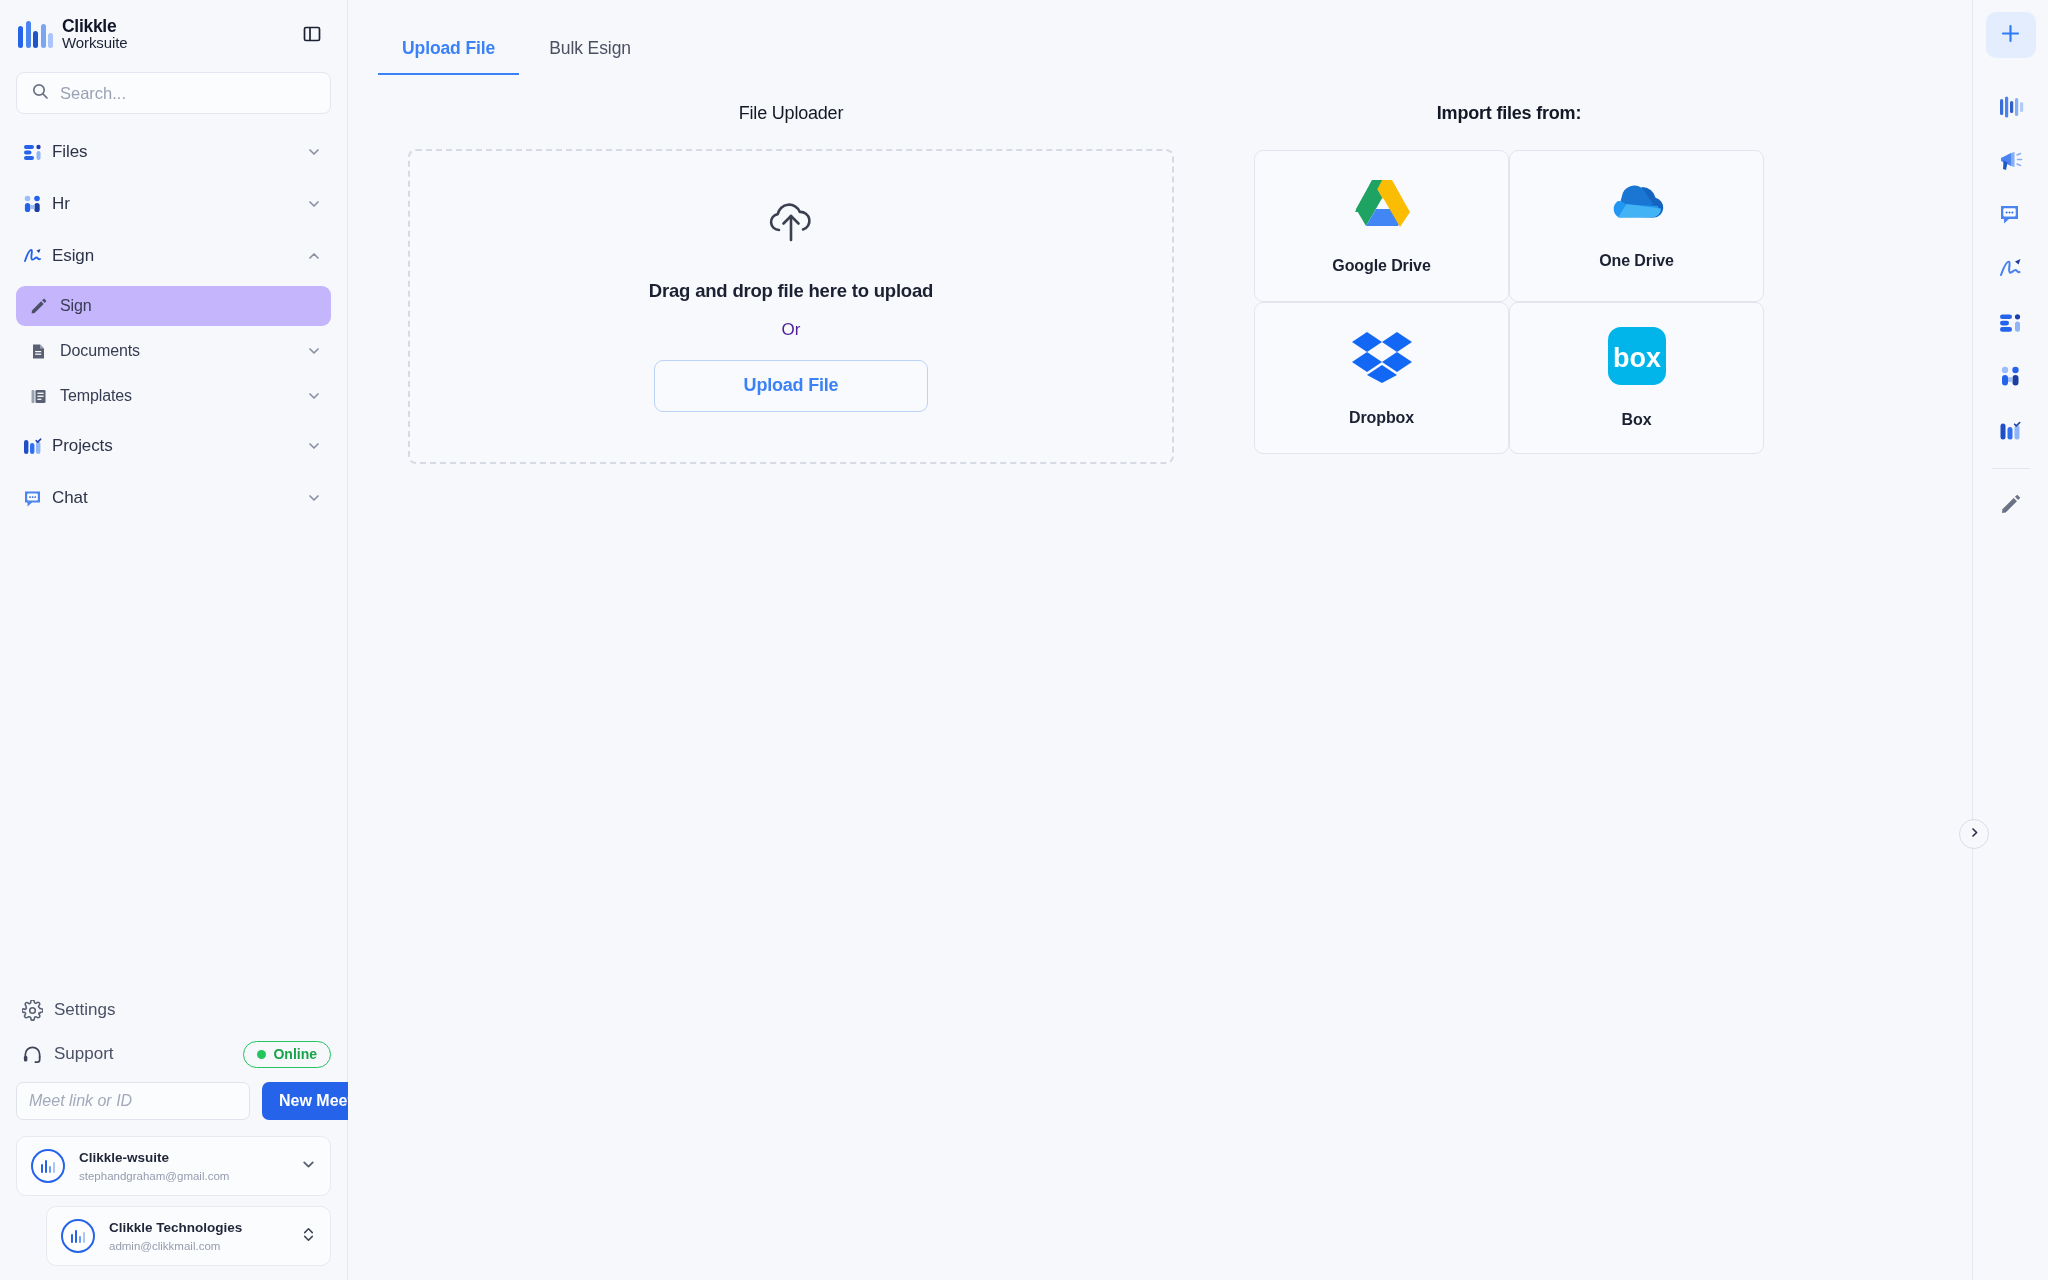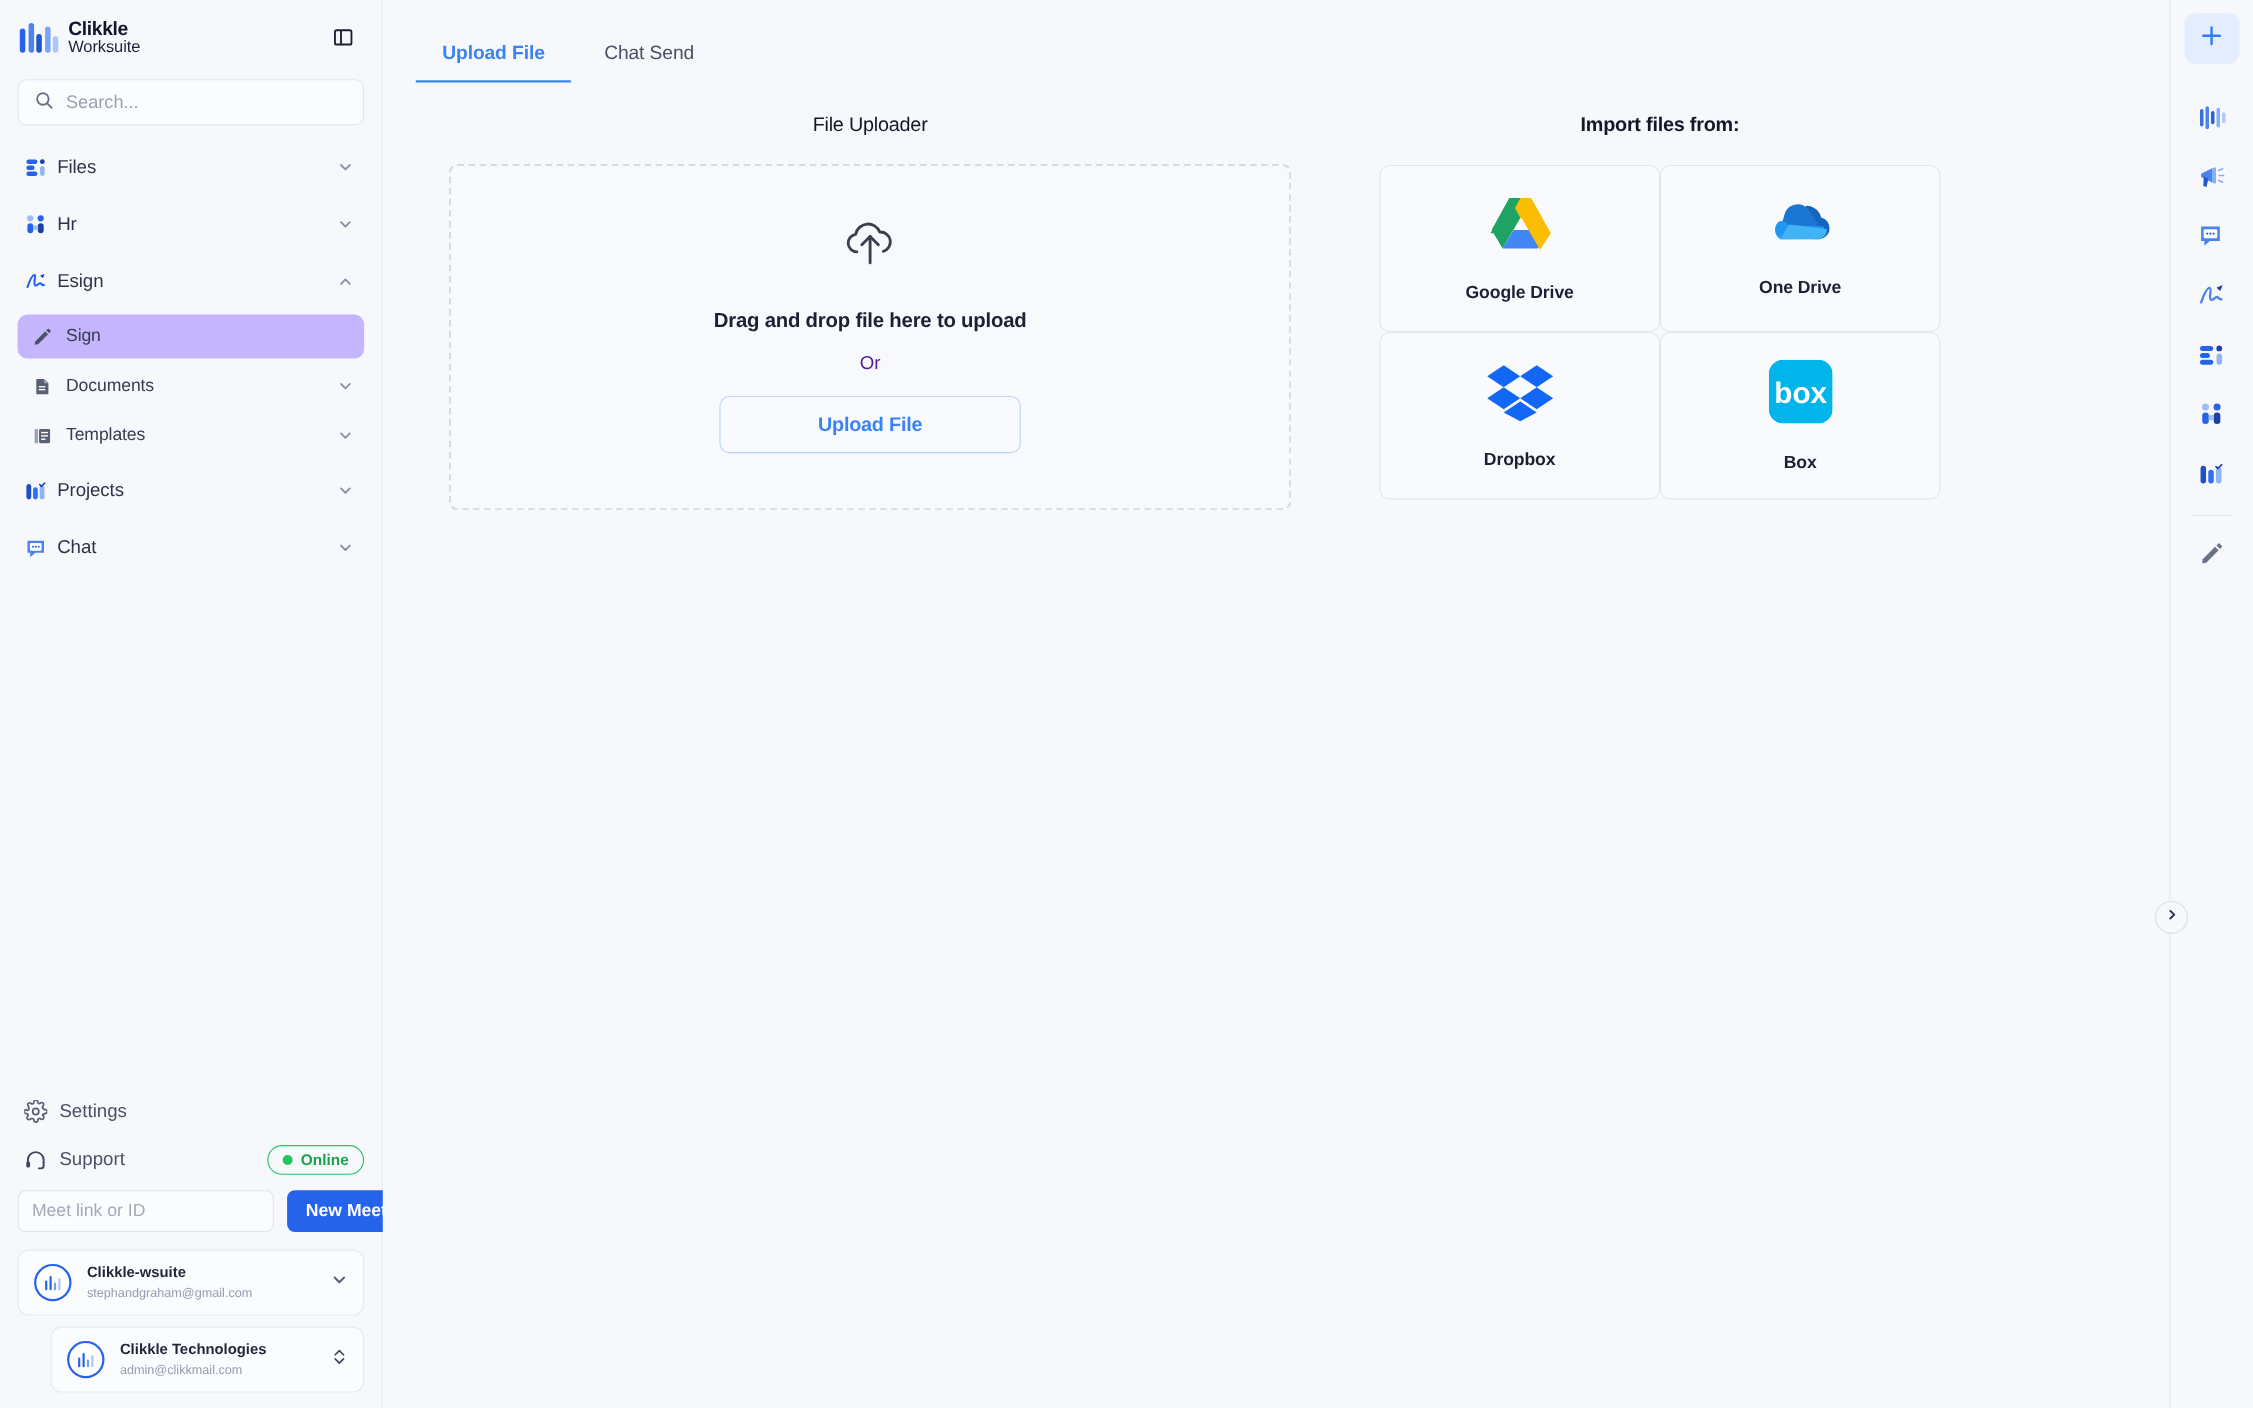--- a/index.html
+++ b/index.html
@@ -78,21 +78,21 @@
     border: 1px solid #22c55e; border-radius: 20px; height: 27px;
     display: flex; align-items: center; gap: 7px; padding: 0 13px;
     font-size: 14px; font-weight: 700; color: #16a34a;
   }
   .online-dot { width: 9px; height: 9px; border-radius: 50%; background: #22c55e; }
 
   .meet-row { display: flex; gap: 12px; margin-top: 6px; align-items: center; }
   .meet-input {
     flex: 1; height: 38px; border: 1px solid #dfe3ec; border-radius: 7px;
     background: #fbfcfe; padding: 0 12px; outline: 0;
-    font-family: "Liberation Sans", sans-serif; font-size: 16px; color: #3b4256;
+    font-family: "Liberation Sans", sans-serif; font-size: 16px; color: #3b4256; font-style: italic;
   }
   .meet-input::placeholder { color: #a3a9ba; }
   .new-meet {
     height: 38px; background: #2563eb; color: #fff; border: 0; border-radius: 7px;
     padding: 0 17px; font-family: "Liberation Sans", sans-serif;
     font-size: 16px; font-weight: 700; cursor: pointer; white-space: nowrap;
   }
 
   .acct {
     margin-top: 16px; border: 1px solid #e6e9f0; border-radius: 10px;
@@ -416,21 +416,21 @@
           </svg>
         </span>
       </div>
     </div>
   </aside>
 
   <section class="main">
 
     <div class="tabs">
       <div class="tab active">Upload File</div>
-      <div class="tab">Chat Send</div>
+      <div class="tab">Bulk Esign</div>
     </div>
 
     <div class="content">
 
       <div class="uploader-col">
         <div class="sec-title">File Uploader</div>
 
         <div class="dropzone">
           <span>
             <svg width="52" height="46" viewBox="0 0 52 46" fill="none" stroke="#3b4050" stroke-width="2.6" stroke-linecap="round" stroke-linejoin="round">

